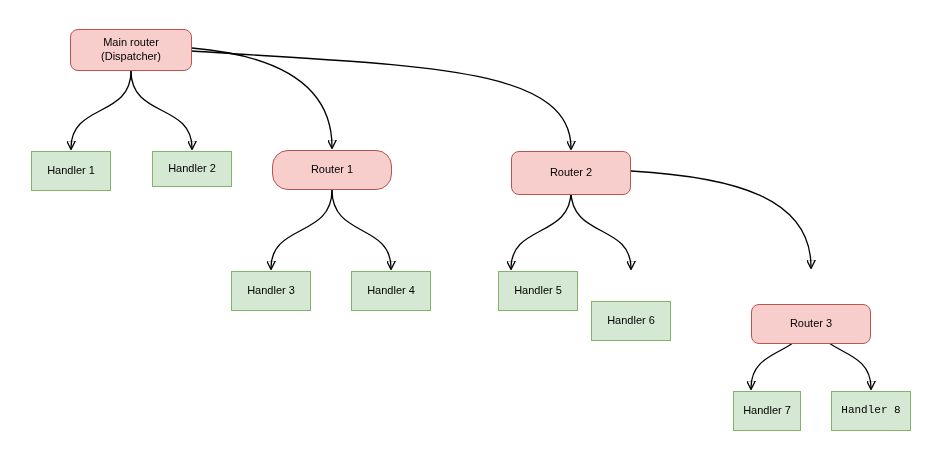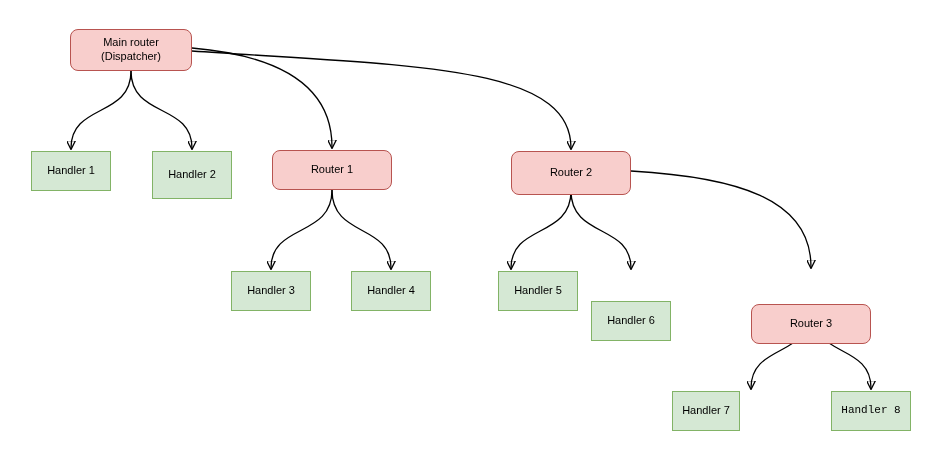--- a/index.html
+++ b/index.html
@@ -77,25 +77,25 @@
     <div>
       <div>Main router</div>
       <div>(Dispatcher)</div>
     </div>
   </div>
 
   <div class="node handler" style="left:31px; top:151px; width:80px; height:40px;">
     <span>Handler 1</span>
   </div>
 
-  <div class="node handler" style="left:152px; top:151px; width:80px; height:48px;">
+  <div class="node handler" style="left:152px; top:151px; width:80px; height:36px;">
     <span>Handler 2</span>
   </div>
 
-  <div class="node router" style="left:272px; top:150px; width:120px; height:40px;">
+  <div class="node router" style="left:272px; top:150px; width:120px; height:40px;border-radius:16px;">
     <span>Router 1</span>
   </div>
 
   <div class="node router" style="left:511px; top:151px; width:120px; height:44px;">
     <span>Router 2</span>
   </div>
 
   <div class="node handler" style="left:231px; top:271px; width:80px; height:40px;">
     <span>Handler 3</span>
   </div>
@@ -109,21 +109,21 @@
   </div>
 
   <div class="node handler" style="left:591px; top:271px; width:80px; height:40px;margin-top:30px;">
     <span>Handler 6</span>
   </div>
 
   <div class="node router" style="left:751px; top:270px; width:120px; height:40px;margin-top:34px;">
     <span>Router 3</span>
   </div>
 
-  <div class="node handler" style="left:672px; top:391px; width:68px; height:40px;text-align:center;">
+  <div class="node handler" style="left:733px; top:391px; width:68px; height:40px;text-align:center;">
     <span>Handler 7</span>
   </div>
 
   <div class="node handler" style="left:831px; top:391px; width:80px; height:40px;font-family:Liberation Mono, monospace;">
     <span>Handler 8</span>
   </div>
 
 </div>
 
 </body></html>

